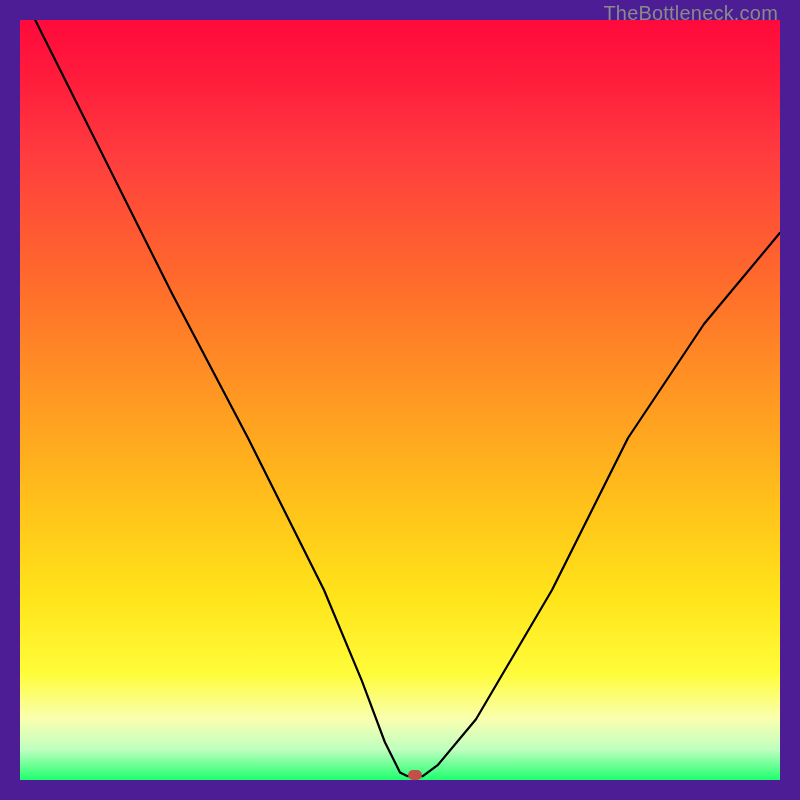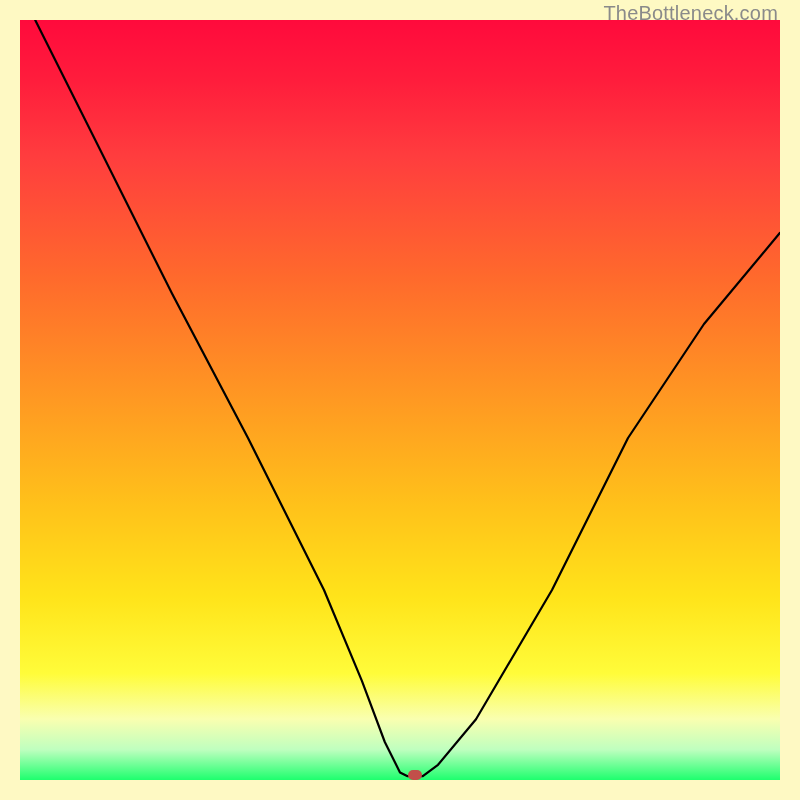--- a/index.html
+++ b/index.html
@@ -8,21 +8,21 @@
     width: 800px;
     height: 800px;
     background: #000;
     overflow: hidden;
     font-family: Arial, Helvetica, sans-serif;
   }
   .frame {
     position: relative;
     width: 800px;
     height: 800px;
-    background: #fef9c3;
+    background: #4c1d95;
   }
   .plot-area {
     position: absolute;
     left: 20px;
     top: 20px;
     width: 760px;
     height: 760px;
     background: linear-gradient(
       to bottom,
       #ff0a3c 0%,

